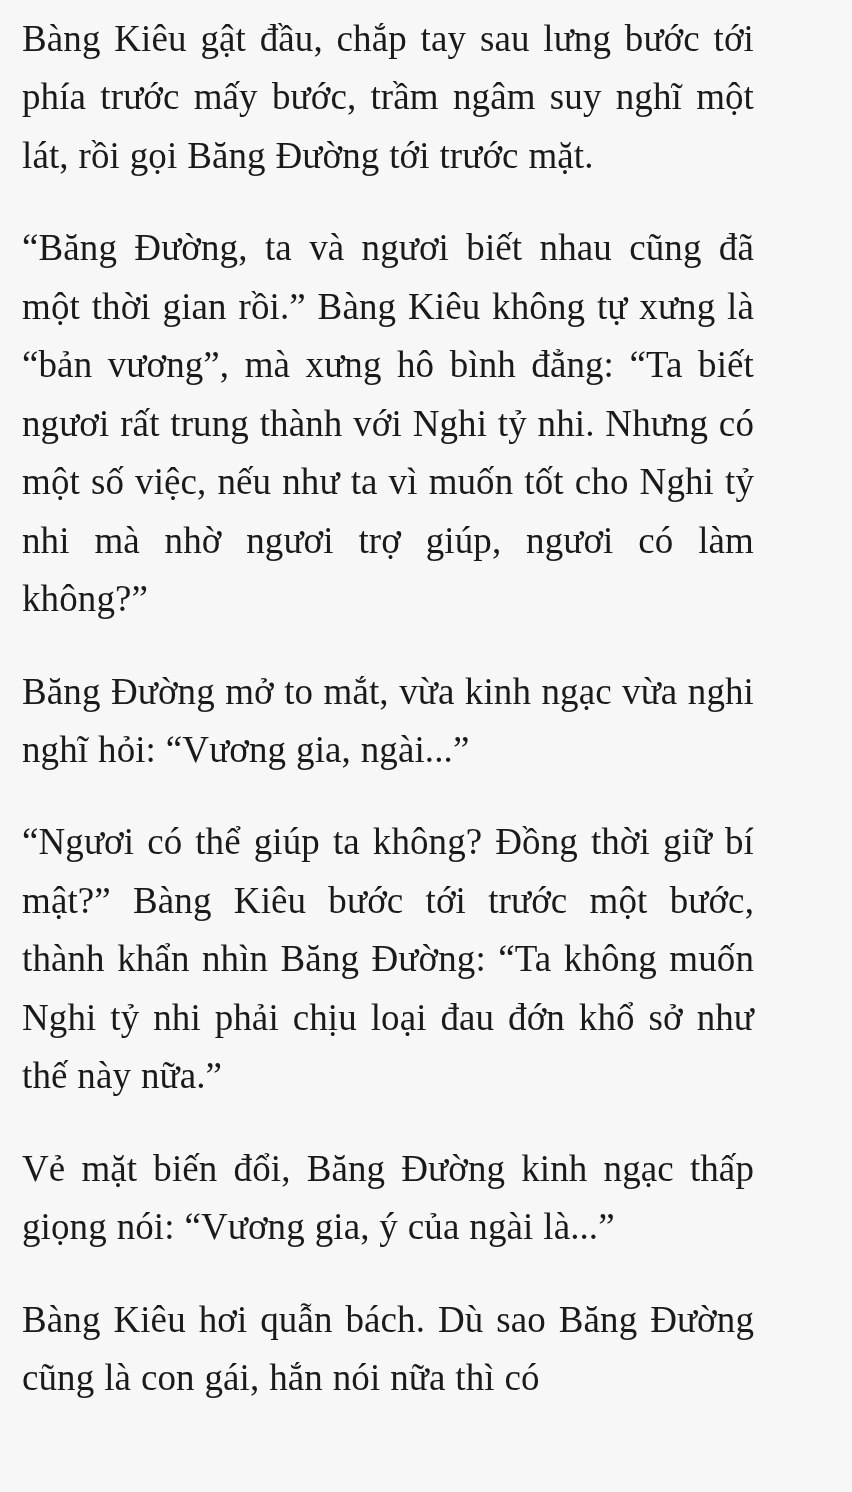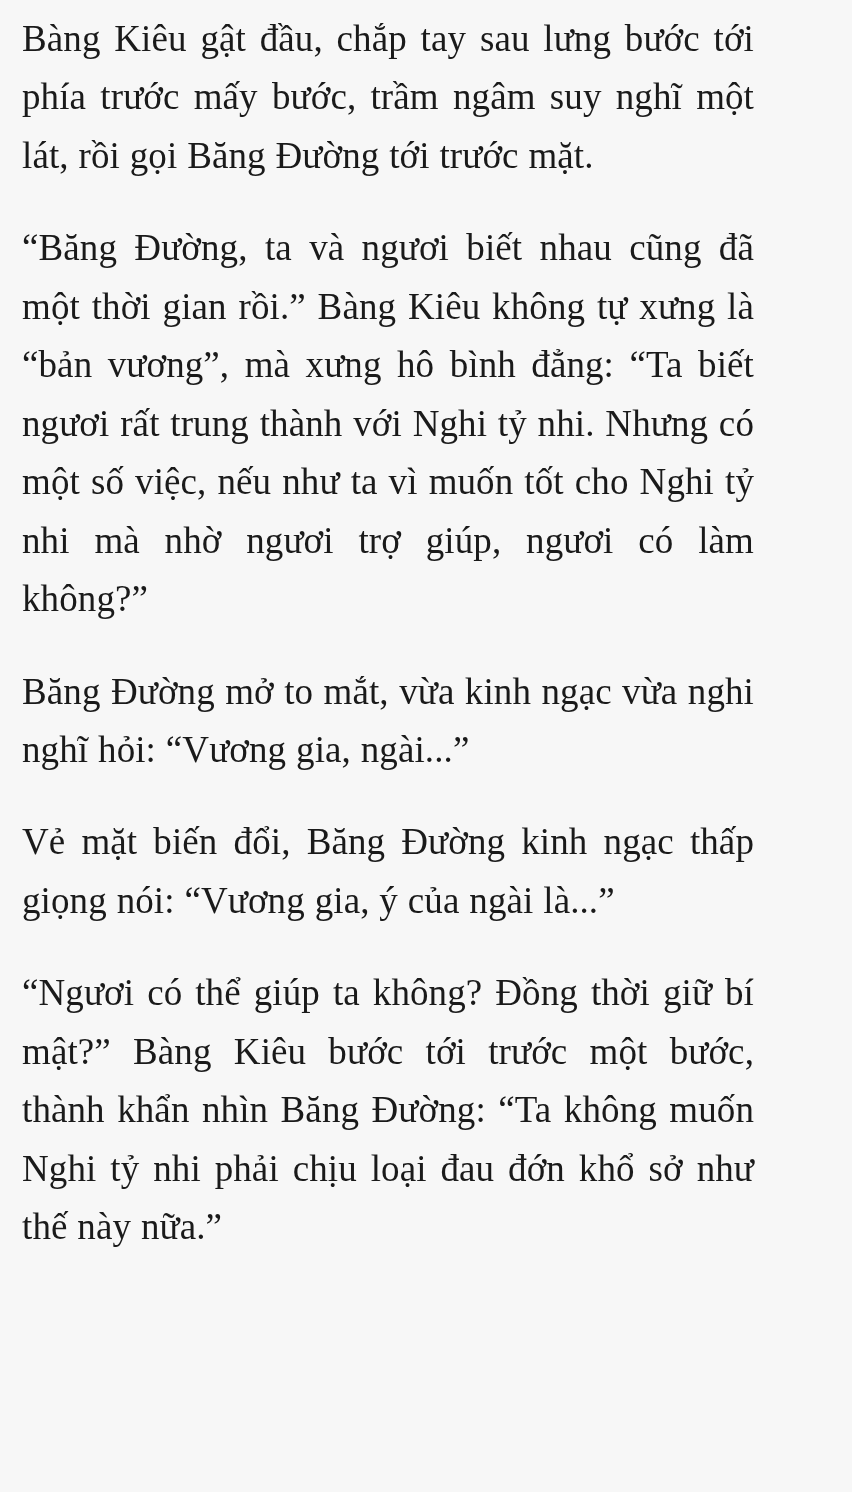--- a/index.html
+++ b/index.html
@@ -32,15 +32,16 @@
     margin-bottom: 0;
   }
 </style>
 </head>
 <body>
 
 <div class="reader">
   <p class="para">Bàng Kiêu gật đầu, chắp tay sau lưng bước tới phía trước mấy bước, trầm ngâm suy nghĩ một lát, rồi gọi Băng Đường tới trước mặt.</p>
   <p class="para">“Băng Đường, ta và ngươi biết nhau cũng đã một thời gian rồi.” Bàng Kiêu không tự xưng là “bản vương”, mà xưng hô bình đẳng: “Ta biết ngươi rất trung thành với Nghi tỷ nhi. Nhưng có một số việc, nếu như ta vì muốn tốt cho Nghi tỷ nhi mà nhờ ngươi trợ giúp, ngươi có làm không?”</p>
   <p class="para">Băng Đường mở to mắt, vừa kinh ngạc vừa nghi nghĩ hỏi: “Vương gia, ngài...”</p>
+  <p class="para">“Ngươi có thể giúp ta không? Đồng thời giữ bí mật?” Bàng Kiêu bước tới trước một bước, thành khẩn nhìn Băng Đường: “Ta không muốn Nghi tỷ nhi phải chịu loại đau đớn khổ sở như thế này nữa.”</p>
   <p class="para">Vẻ mặt biến đổi, Băng Đường kinh ngạc thấp giọng nói: “Vương gia, ý của ngài là...”</p>
-  <p class="para">“Ngươi có thể giúp ta không? Đồng thời giữ bí mật?” Bàng Kiêu bước tới trước một bước, thành khẩn nhìn Băng Đường: “Ta không muốn Nghi tỷ nhi phải chịu loại đau đớn khổ sở như thế này nữa.”</p>
+  <p class="para">Bàng Kiêu hơi quẫn bách. Dù sao Băng Đường cũng là con gái, hắn nói nữa thì có</p>
 </div>
 
 </body></html>

